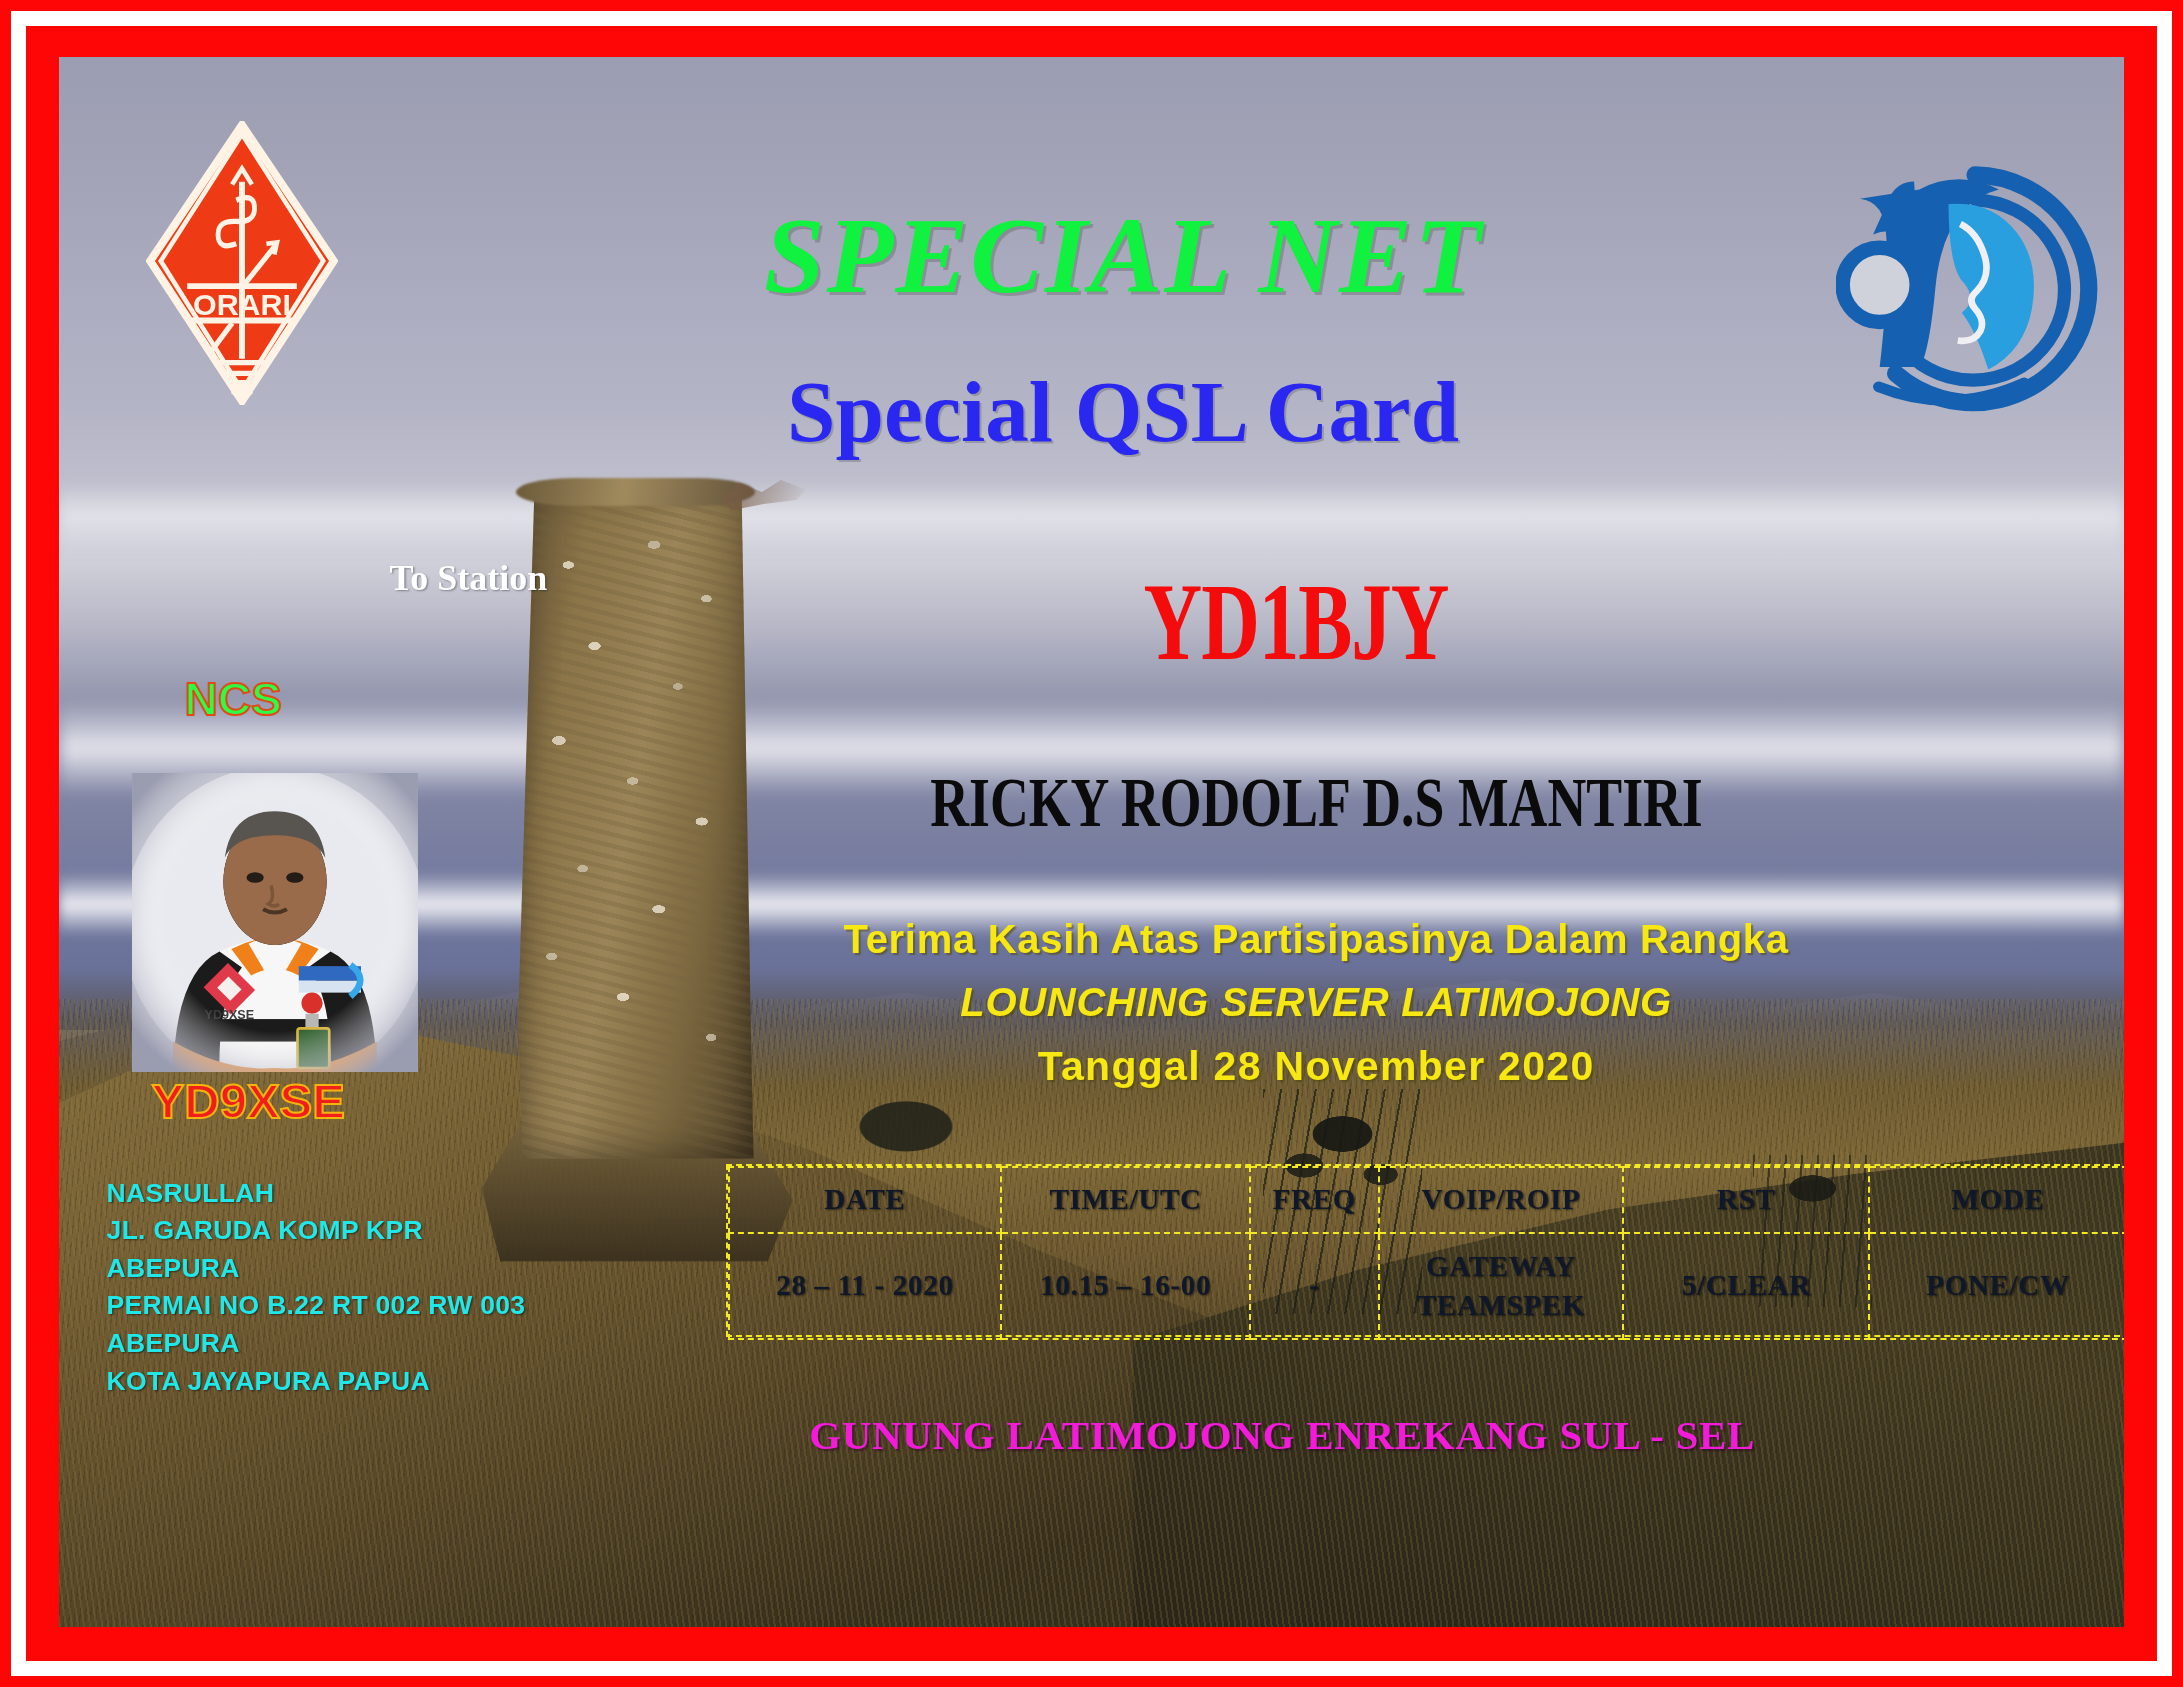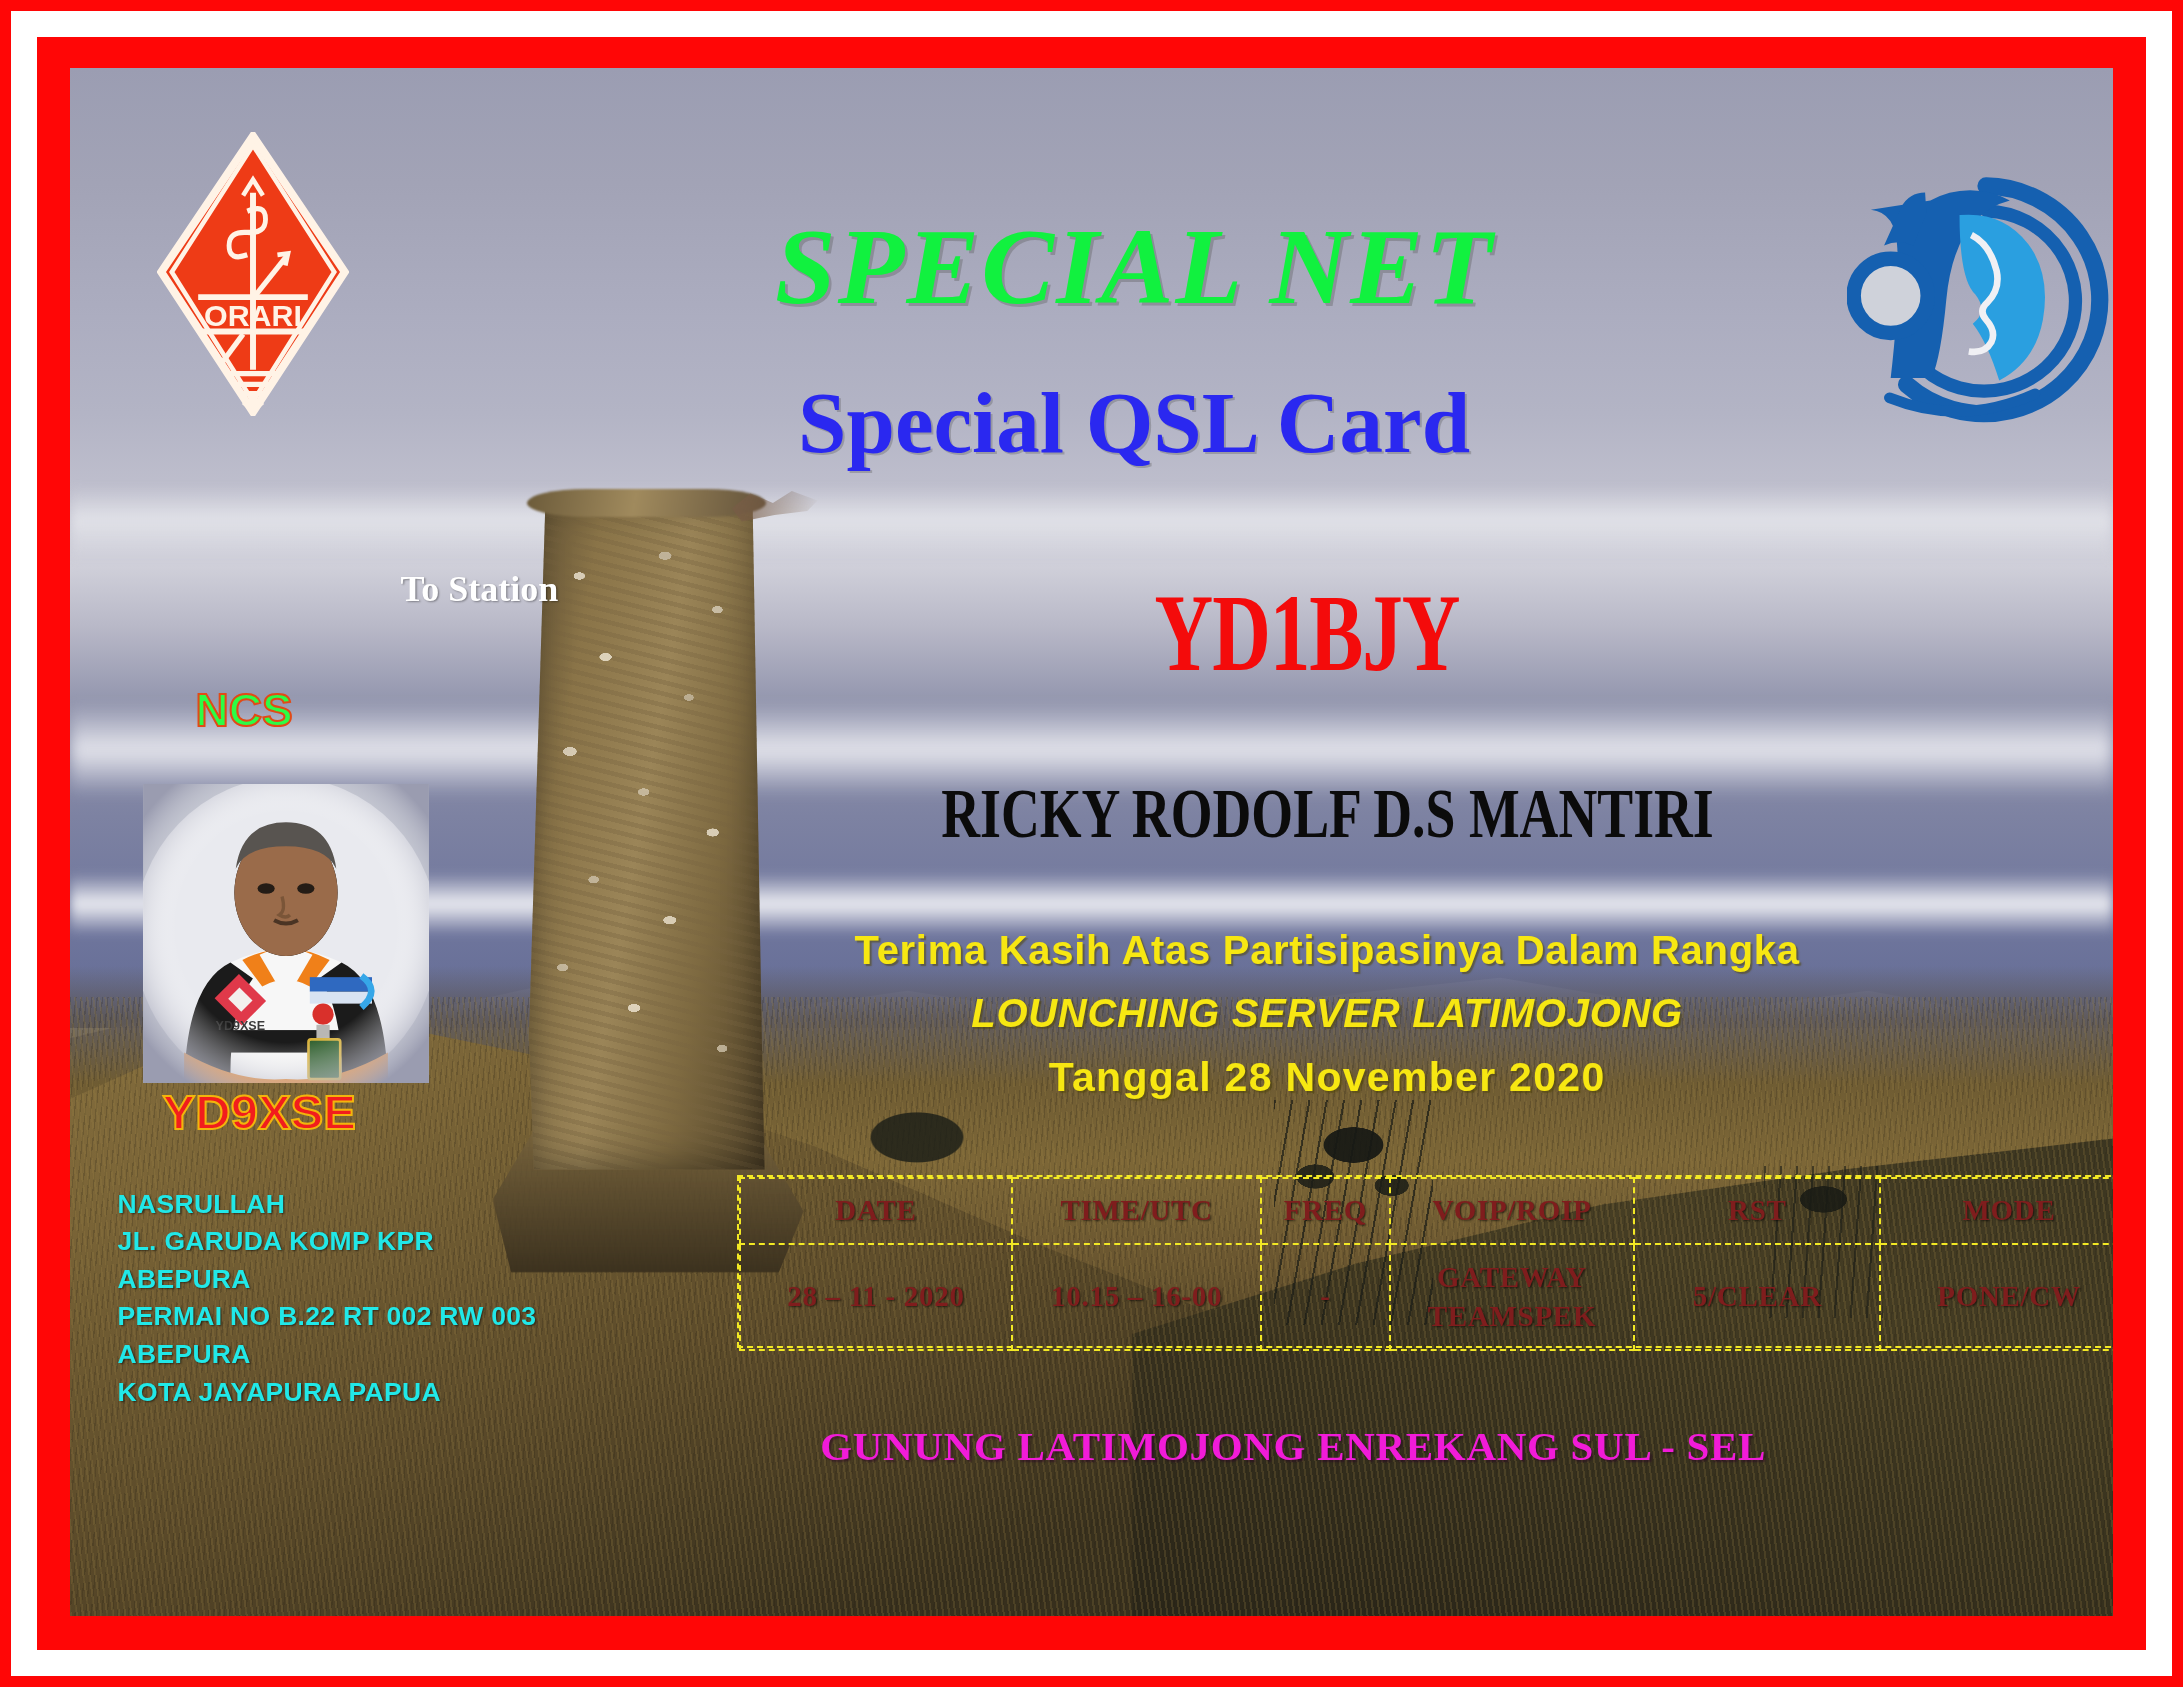--- a/index.html
+++ b/index.html
@@ -11,21 +11,21 @@
 
   
   #card-frame {
     position:absolute; left:0; top:0; width:2183px; height:1687px;
     background:#ff0606;
     padding:10.6px;
   }
   #frame-white {
     width:100%; height:100%;
     background:#ffffff;
-    padding:26px;
+    padding:15px;
   }
   #frame-red-inner {
     width:100%; height:100%;
     background:#ff0606;
     padding:31px 33px 34px 33px;
   }
 
   
   #scene {
     position:relative;
@@ -252,21 +252,21 @@
   
   #qso-table {
     position:absolute; left:667px; top:1107px;
     width:1404px; height:173px;
     border:2.6px dashed #f2e824;
     border-collapse:collapse;
   }
   #qso-table table { width:100%; height:100%; border-collapse:collapse; }
   #qso-table th, #qso-table td {
     border:2px dashed #f2e824;
-    color:#7f1d1d;
+    color:#0f172a;
     text-align:center;
     font-family:"Liberation Serif", serif;
     font-weight:bold;
     text-shadow:1.3px 1.3px 2px rgba(0,0,0,.55);
     padding:0;
   }
   #qso-table th { height:66px; font-size:29px; letter-spacing:0.7px; }
   #qso-table td { height:106px; font-size:29px; letter-spacing:0.7px; line-height:1.32; }
   .col-date { width:19.5%; }
   .col-time { width:17.8%; }

